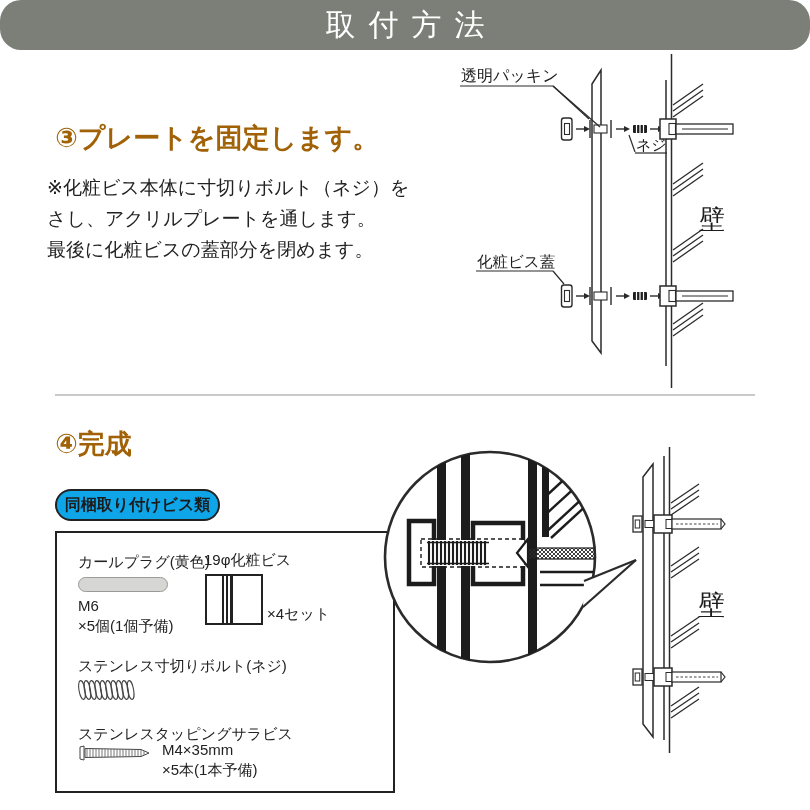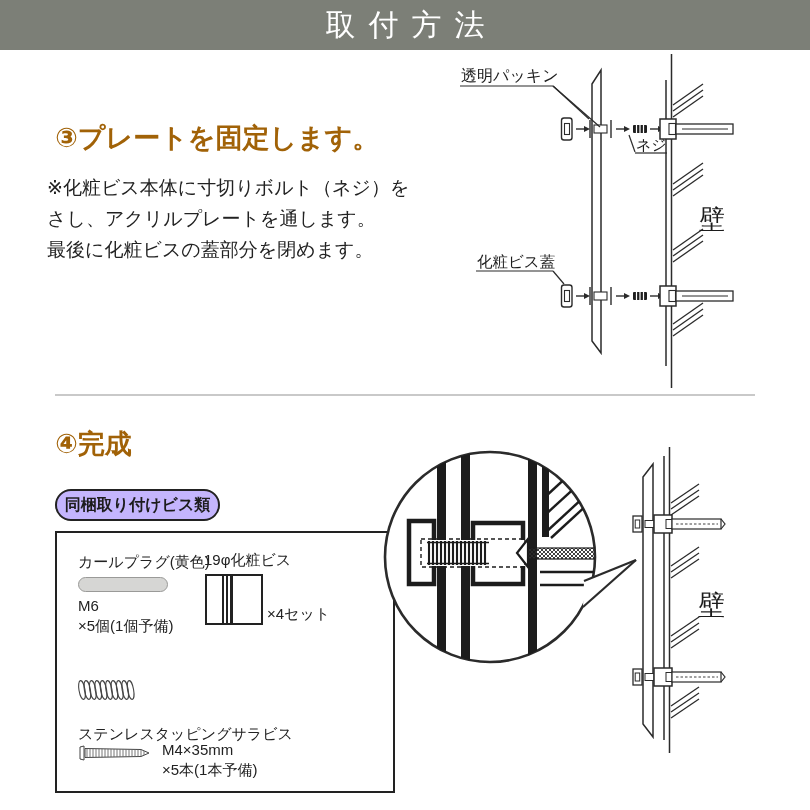--- a/index.html
+++ b/index.html
@@ -5,35 +5,35 @@
   html,body{margin:0;padding:0;}
   body{
     width:810px;height:810px;position:relative;background:#ffffff;
     font-family:"Liberation Sans","DejaVu Sans",sans-serif;
     color:#1c1c1c;overflow:hidden;
   }
   .abs{position:absolute;}
   
   .header{
     left:0;top:0;width:810px;height:50px;background:#7c7f77;
-    display:flex;align-items:center;justify-content:center;
+    display:flex;align-items:center;justify-content:center;border-radius:21px;
   }
   .header-title{
     color:#ffffff;font-size:30px;letter-spacing:13px;font-weight:500;
     padding-left:13px; 
   }
   
   .step-heading{font-size:27px;font-weight:bold;color:#a16207;}
   .body-line{font-size:19px;line-height:31px;color:#222;text-align:right;}
   .divider{left:55px;top:394px;width:700px;height:2px;background:#c9c9c9;}
   
   .parts-title{
     left:55px;top:489px;width:165px;height:32px;border:2px solid #222;
     border-radius:18px;display:flex;align-items:center;justify-content:center;
-    font-size:16px;font-weight:bold;box-sizing:border-box;background:#c4b5fd;
+    font-size:16px;font-weight:bold;box-sizing:border-box;background:#0ea5e9;
   }
   .parts-box{
     left:55px;top:531px;width:340px;height:262px;border:2px solid #222;
     box-sizing:border-box;background:#fff;
   }
   .part-text{position:absolute;font-size:15px;color:#222;white-space:nowrap;}
   .plug-pill{
     position:absolute;left:21px;top:44px;width:90px;height:15px;
     background:#d6d6d4;border:1px solid #9a9a98;border-radius:8px;box-sizing:border-box;
   }
@@ -157,20 +157,21 @@
   <div class="part-text" style="left:21px;top:84px;">×5個(1個予備)</div>
 
   <div class="part-text" style="left:147px;top:18px;">19φ化粧ビス</div>
   <div class="deco-square">
     <div class="deco-line" style="left:15px;width:2px;"></div>
     <div class="deco-line" style="left:19px;width:2px;"></div>
     <div class="deco-line" style="left:23px;width:3px;"></div>
   </div>
   <div class="part-text" style="left:210px;top:72px;">×4セット</div>
 
+  <div class="part-text" style="left:21px;top:124px;">ステンレス寸切りボルト(ネジ)</div>
   <svg style="left:19px;top:144px;" width="64" height="26" viewBox="0 0 64 26">
     <g stroke="#444" fill="none" stroke-width="1.1">
       <ellipse cx="6" cy="13" rx="3" ry="9.5" transform="rotate(-10 6 13)"></ellipse>
       <ellipse cx="11.4" cy="13" rx="3" ry="9.5" transform="rotate(-10 11.4 13)"></ellipse>
       <ellipse cx="16.8" cy="13" rx="3" ry="9.5" transform="rotate(-10 16.8 13)"></ellipse>
       <ellipse cx="22.2" cy="13" rx="3" ry="9.5" transform="rotate(-10 22.2 13)"></ellipse>
       <ellipse cx="27.6" cy="13" rx="3" ry="9.5" transform="rotate(-10 27.6 13)"></ellipse>
       <ellipse cx="33" cy="13" rx="3" ry="9.5" transform="rotate(-10 33 13)"></ellipse>
       <ellipse cx="38.4" cy="13" rx="3" ry="9.5" transform="rotate(-10 38.4 13)"></ellipse>
       <ellipse cx="43.8" cy="13" rx="3" ry="9.5" transform="rotate(-10 43.8 13)"></ellipse>

